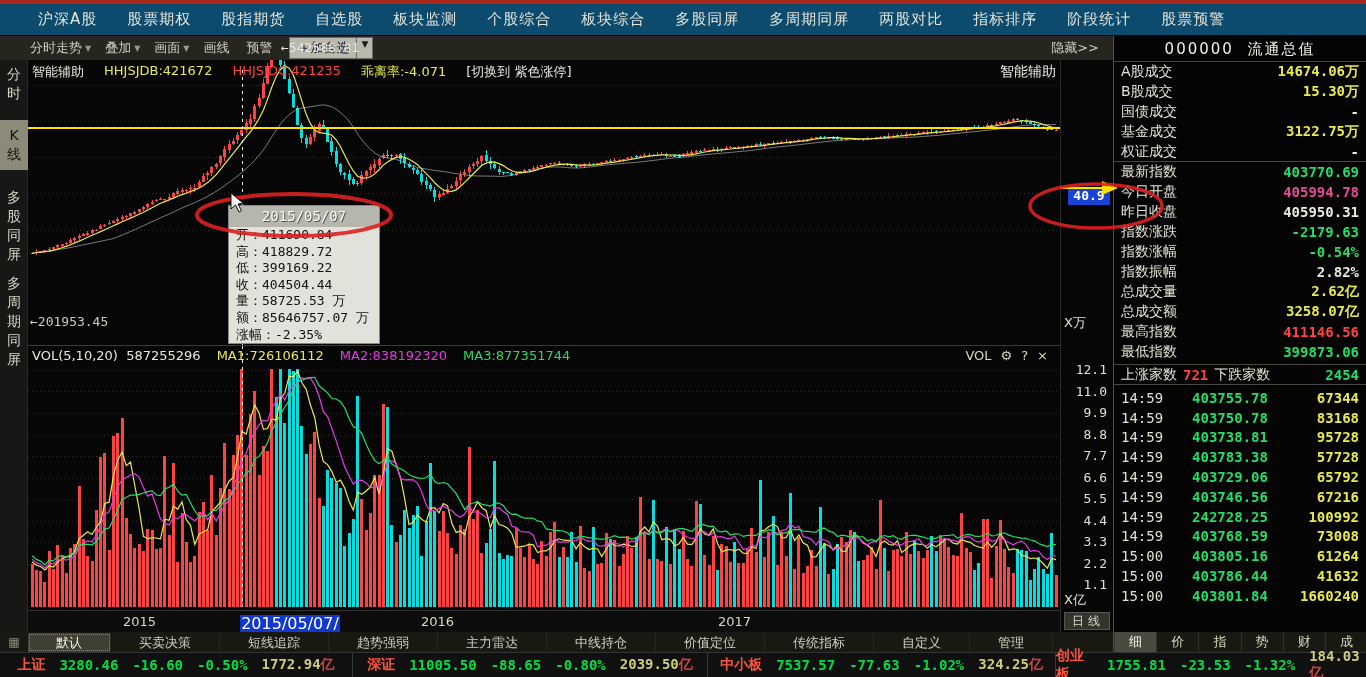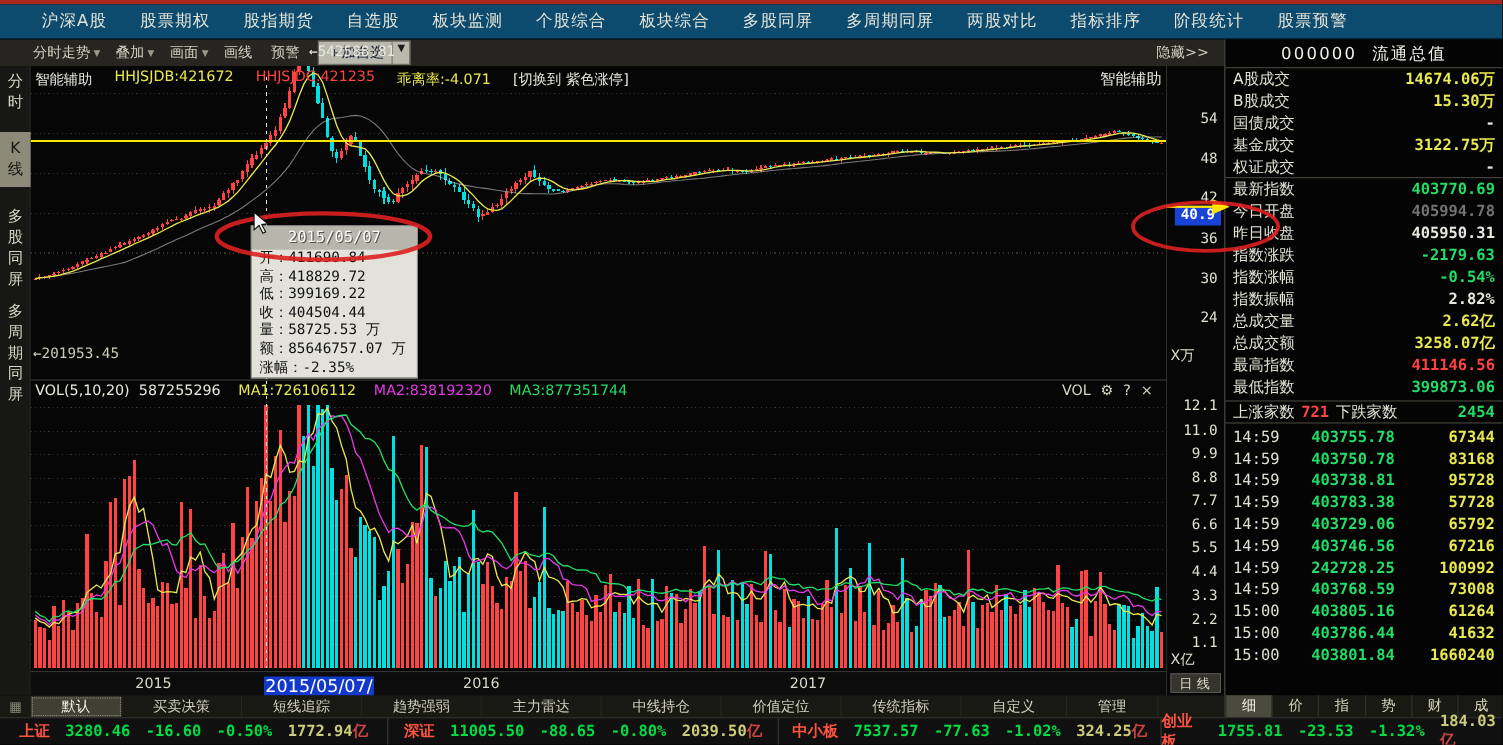--- a/index.html
+++ b/index.html
@@ -948,29 +948,20 @@
       <span class="x-tick" style="left:393px;">2016</span>
       <span class="x-tick" style="left:690px;">2017</span>
     </div>
 
     <div class="abs" id="peak-label" style="position: absolute; left: 253px; top: -20.1886px;">←542588.81</div>
     <div class="abs" id="start-label" style="position:absolute;left:2px;top:254px;">←201953.45</div>
     <div class="abs" id="assist-right" style="position:absolute;left:962px;top:3px;">智能辅助</div>
   </div>
 
   <div class="abs" id="axis-col">
-    <div class="tick-col" id="main-ticks">
-
-    <div>54</div>
-        <div>48</div>
-        <div>42</div>
-        <div>36</div>
-        <div>30</div>
-        <div>24</div>
-      </div>
     <div class="unit-label" style="top:254px;">X万</div>
     <div id="badge-409">40.9</div>
     <div class="tick-col" id="vol-ticks">
 
     <div>12.1</div>
         <div>11.0</div>
         <div>9.9</div>
         <div>8.8</div>
         <div>7.7</div>
         <div>6.6</div>
@@ -1013,21 +1004,21 @@
           <span class="val" style="color: rgb(232, 232, 224);">-</span>
         </div>
 
         <div class="rp-row">
           <span class="lbl">最新指数</span>
           <span class="val" style="color: rgb(34, 221, 102);">403770.69</span>
         </div>
 
         <div class="rp-row">
           <span class="lbl">今日开盘</span>
-          <span class="val" style="color: #737373;">405994.78</span>
+          <span class="val" style="color: #ec4899;">405994.78</span>
         </div>
 
         <div class="rp-row">
           <span class="lbl">昨日收盘</span>
           <span class="val" style="color: rgb(232, 232, 224);">405950.31</span>
         </div>
 
         <div class="rp-row">
           <span class="lbl">指数涨跌</span>
           <span class="val" style="color: rgb(34, 221, 102);">-2179.63</span>

